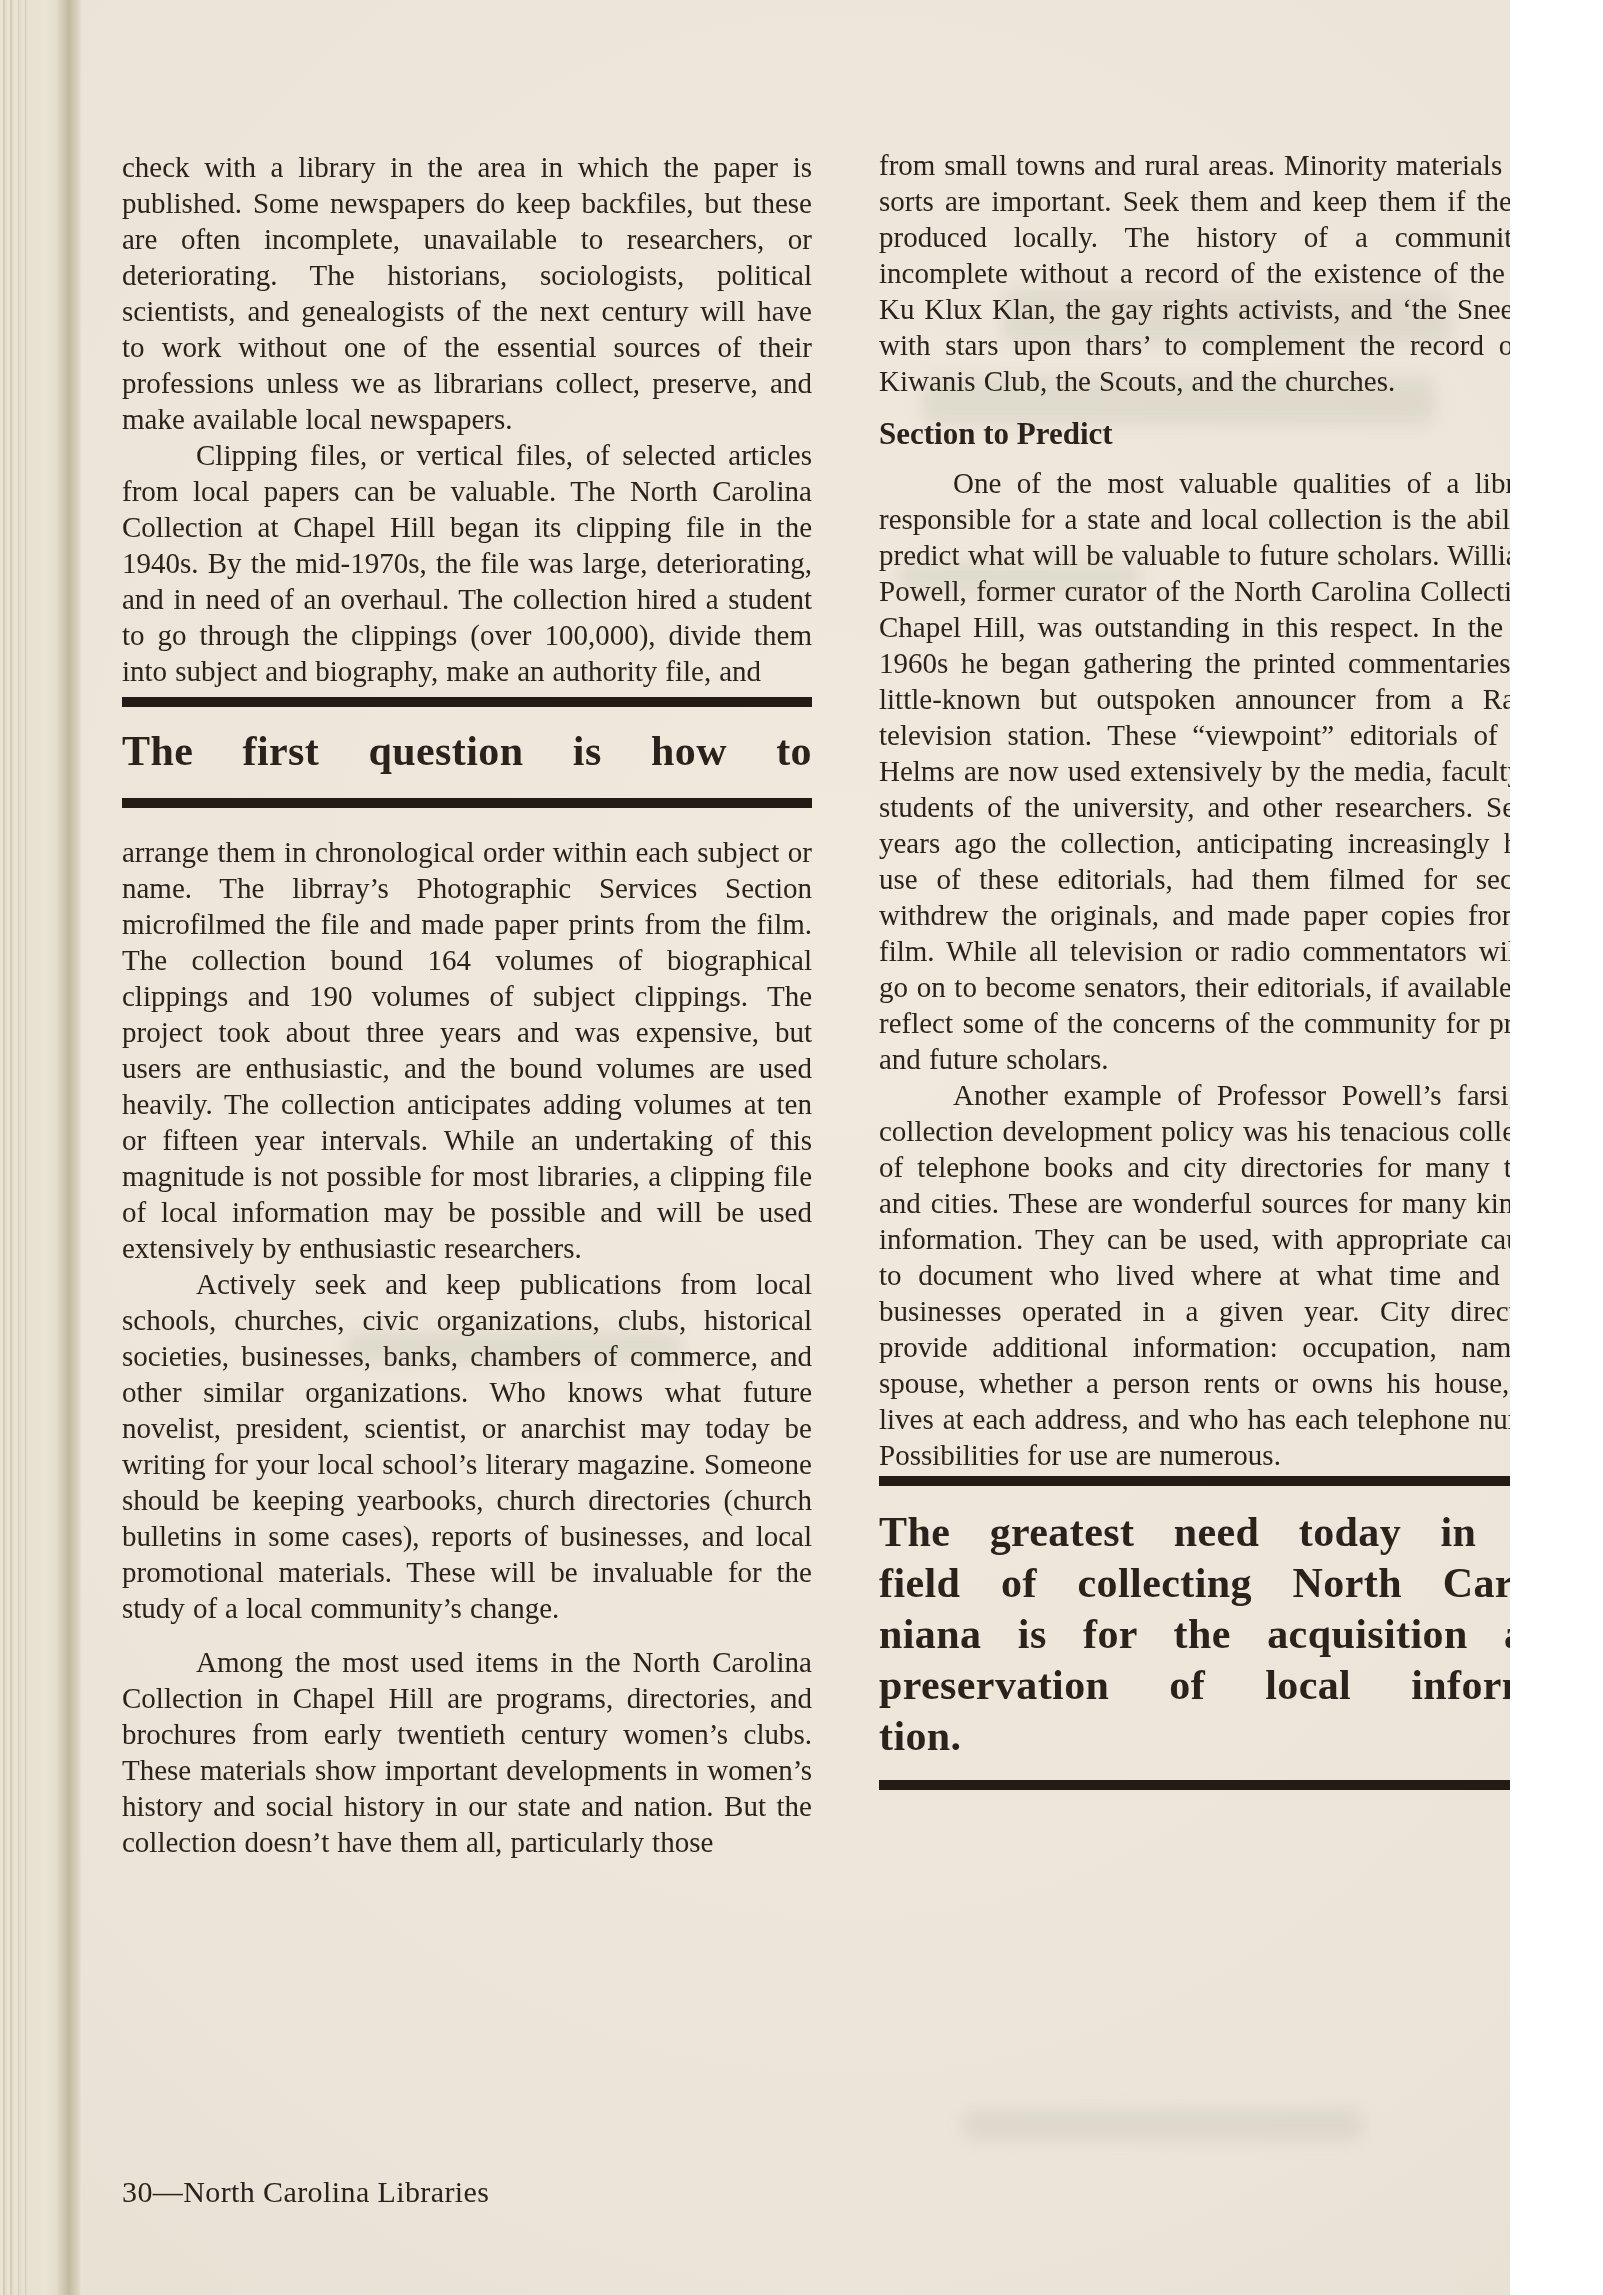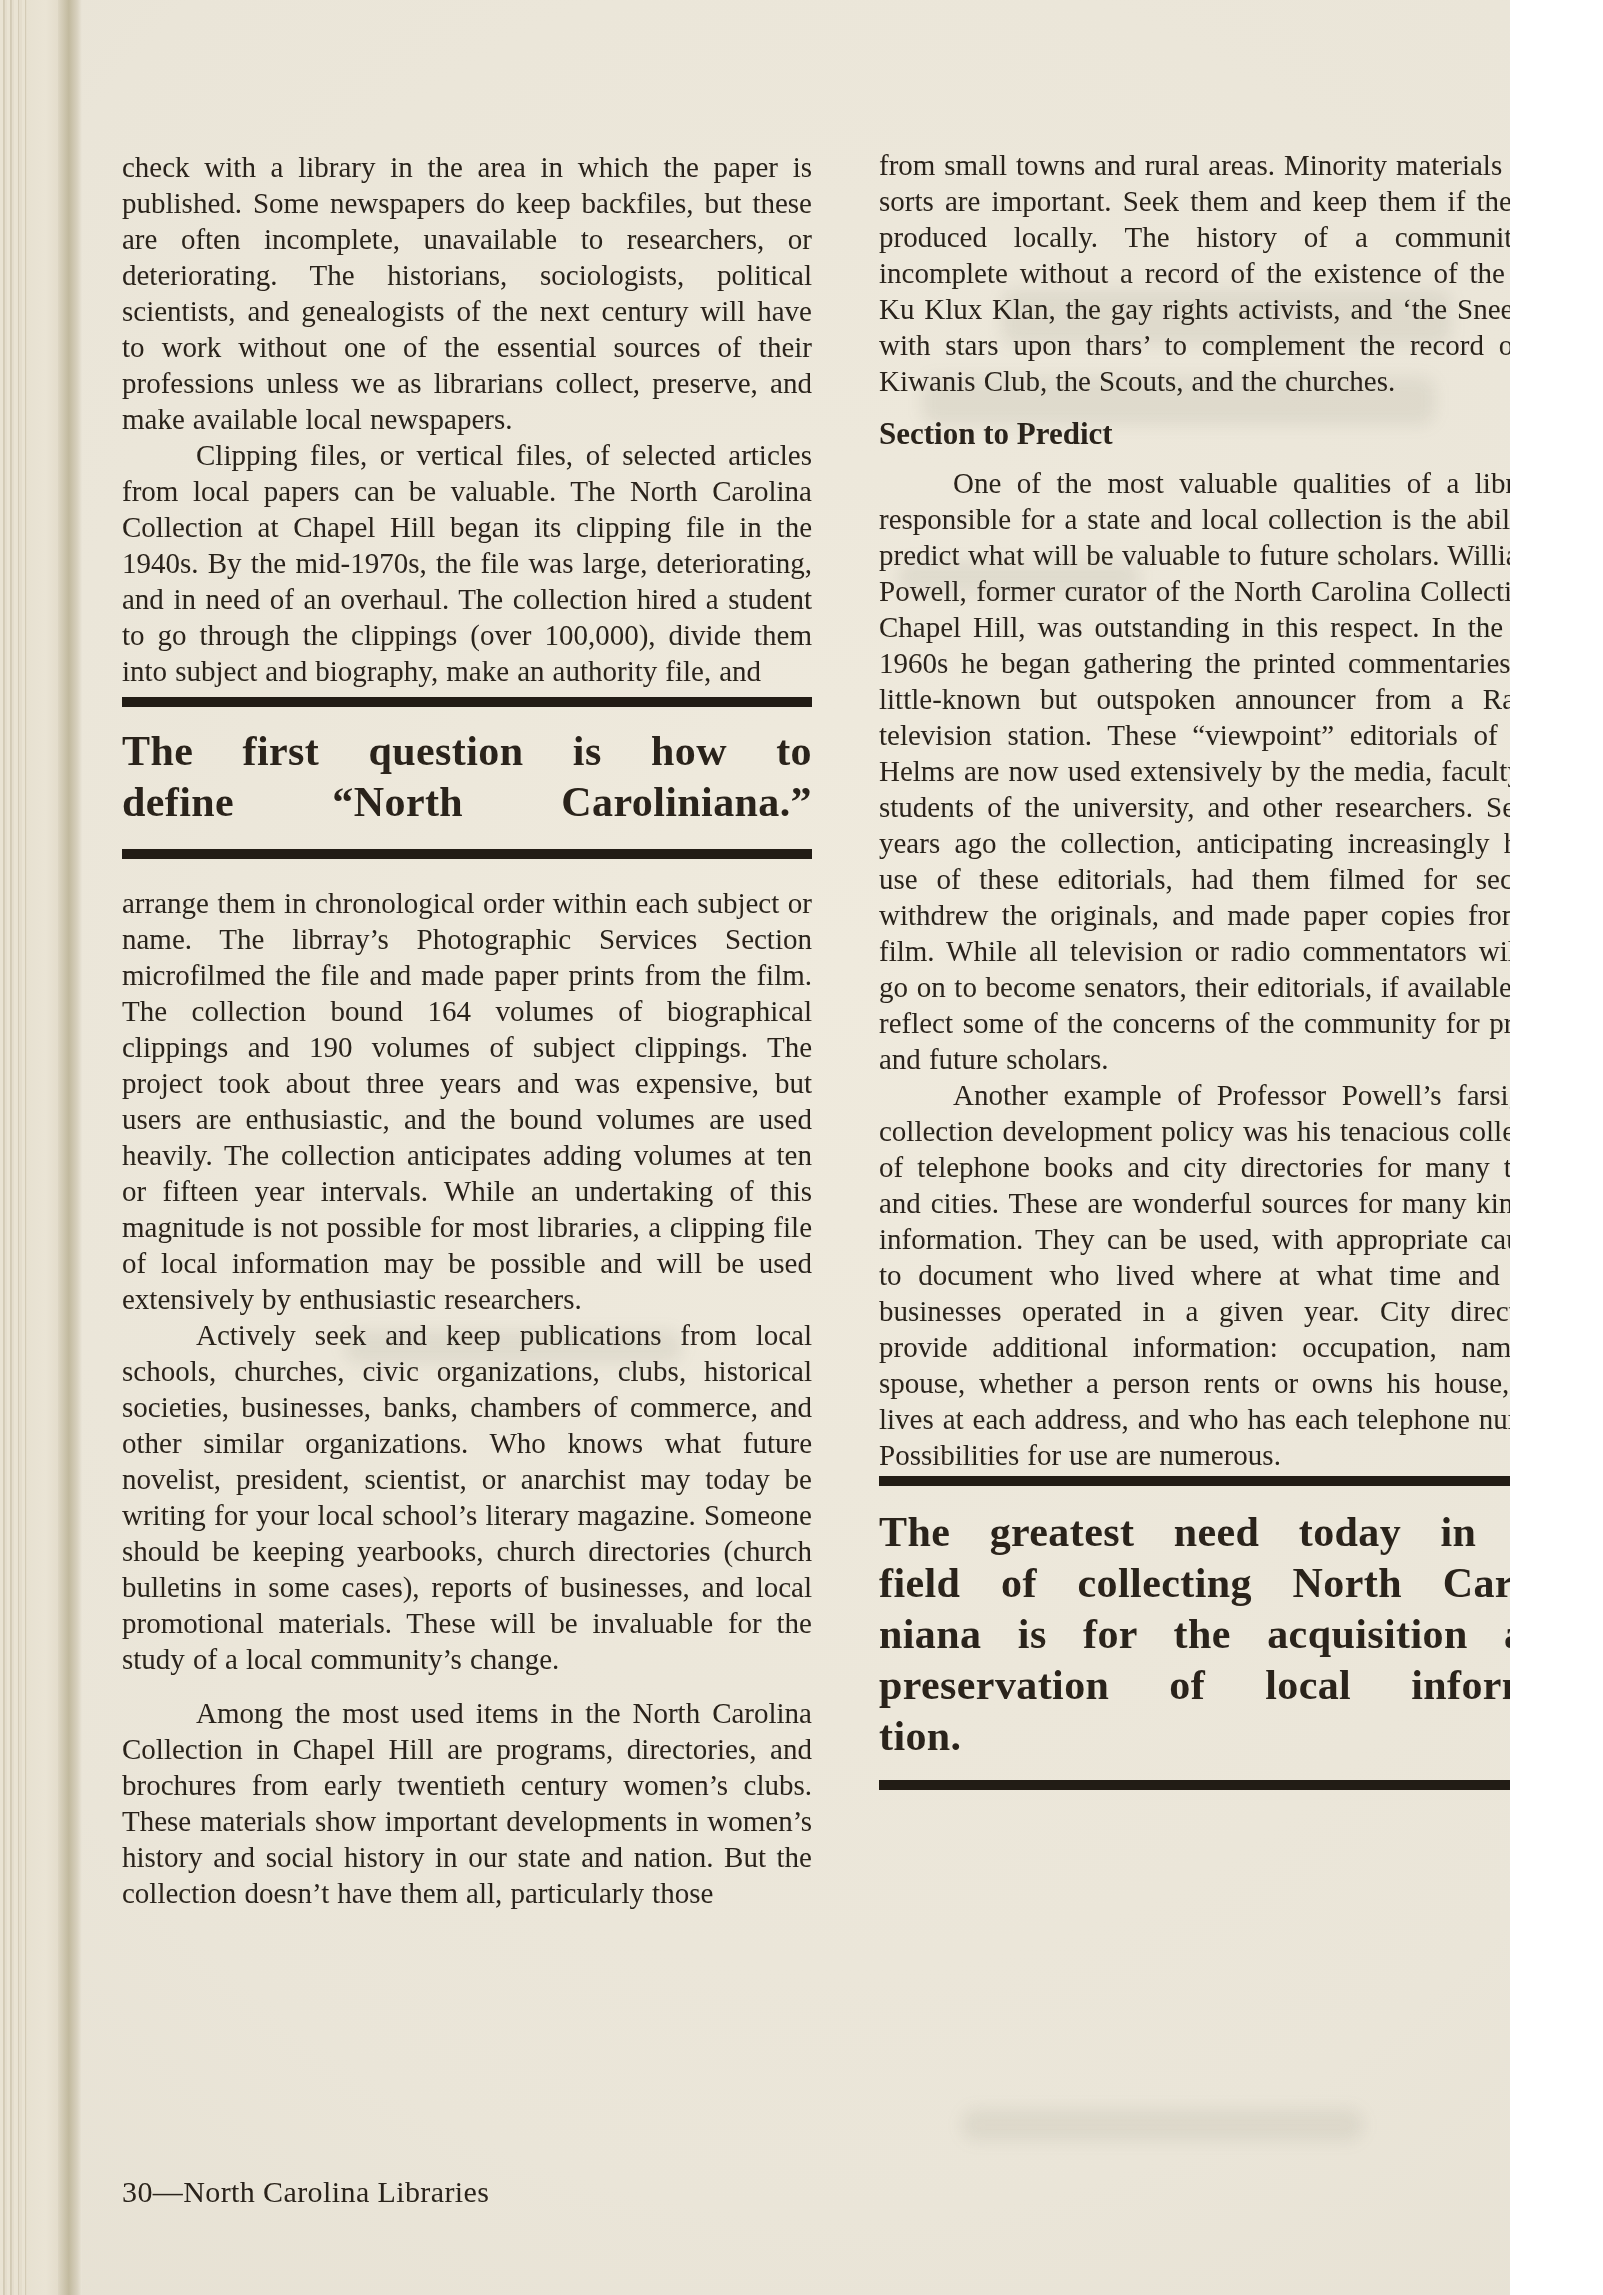--- a/index.html
+++ b/index.html
@@ -89,21 +89,20 @@
   <div class="ghost" style="left:898px;top:561px;width:241px;height:32px;"></div>
   <div class="ghost" style="left:345px;top:1331px;width:337px;height:32px;"></div>
   <div class="ghost" style="left:962px;top:2109px;width:401px;height:32px;"></div>
 
   <div class="col col-left">
     <p class="para">check with a library in the area in which the paper is published. Some newspapers do keep backfiles, but these are often incomplete, unavailable to researchers, or deteriorating. The historians, sociologists, political scientists, and genealogists of the next century will have to work without one of the essential sources of their professions unless we as librarians collect, preserve, and make available local newspapers.</p>
     <p class="para indent">Clipping files, or vertical files, of selected articles from local papers can be valuable. The North Carolina Collection at Chapel Hill began its clipping file in the 1940s. By the mid-1970s, the file was large, deteriorating, and in need of an overhaul. The collection hired a student to go through the clippings (over 100,000), divide them into subject and biography, make an authority file, and</p>
 
     <div class="pullquote pq1">
       <div class="pq-line">The first question is how to</div>
-      <div class="pq-line">define “North Caroliniana.”</div>
     </div>
 
     <p class="para">arrange them in chronological order within each subject or name. The librray’s Photographic Services Section microfilmed the file and made paper prints from the film. The collection bound 164 volumes of biographical clippings and 190 volumes of subject clippings. The project took about three years and was expensive, but users are enthusiastic, and the bound volumes are used heavily. The collection anticipates adding volumes at ten or fifteen year intervals. While an undertaking of this magnitude is not possible for most libraries, a clipping file of local information may be possible and will be used extensively by enthusiastic researchers.</p>
     <p class="para indent">Actively seek and keep publications from local schools, churches, civic organizations, clubs, historical societies, businesses, banks, chambers of commerce, and other similar organizations. Who knows what future novelist, president, scientist, or anarchist may today be writing for your local school’s literary magazine. Someone should be keeping yearbooks, church directories (church bulletins in some cases), reports of businesses, and local promotional materials. These will be invaluable for the study of a local community’s change.</p>
     <p class="para indent gap-top">Among the most used items in the North Carolina Collection in Chapel Hill are programs, directories, and brochures from early twentieth century women’s clubs. These materials show important developments in women’s history and social history in our state and nation. But the collection doesn’t have them all, particularly those</p>
   </div>
 
   <div class="col col-right">
     <p class="para">from small towns and rural areas. Minority materials of all sorts are important. Seek them and keep them if they are produced locally. The history of a community is incomplete without a record of the existence of the local Ku Klux Klan, the gay rights activists, and ‘the Sneetches with stars upon thars’ to complement the record of the Kiwanis Club, the Scouts, and the churches.</p>
 

